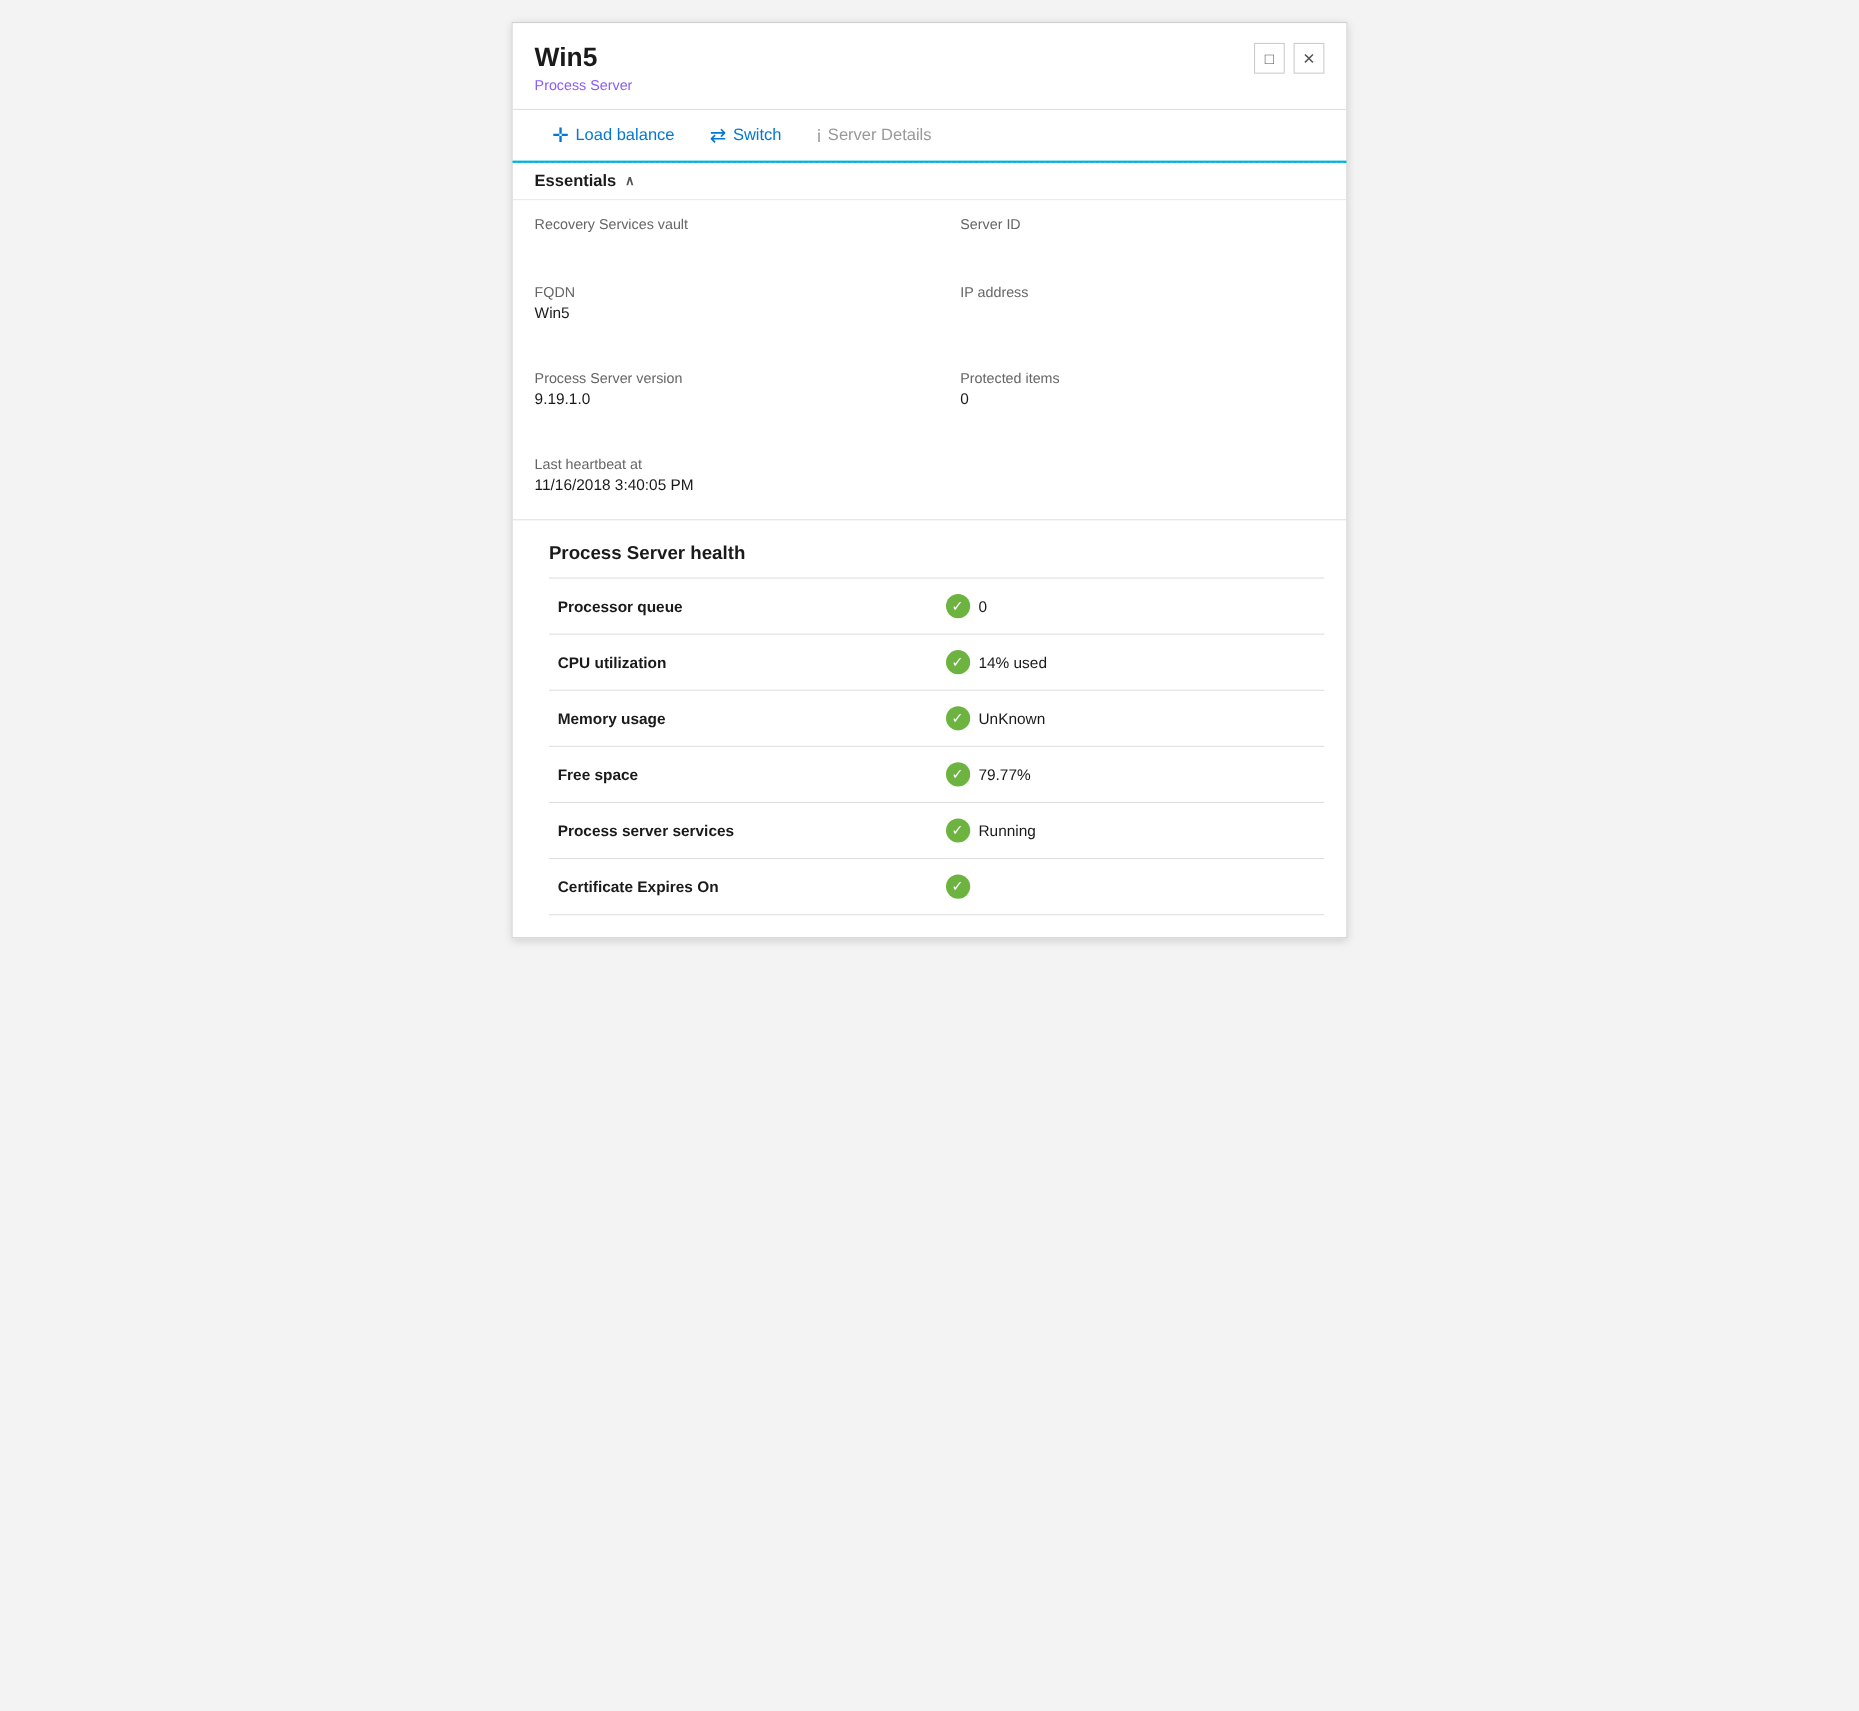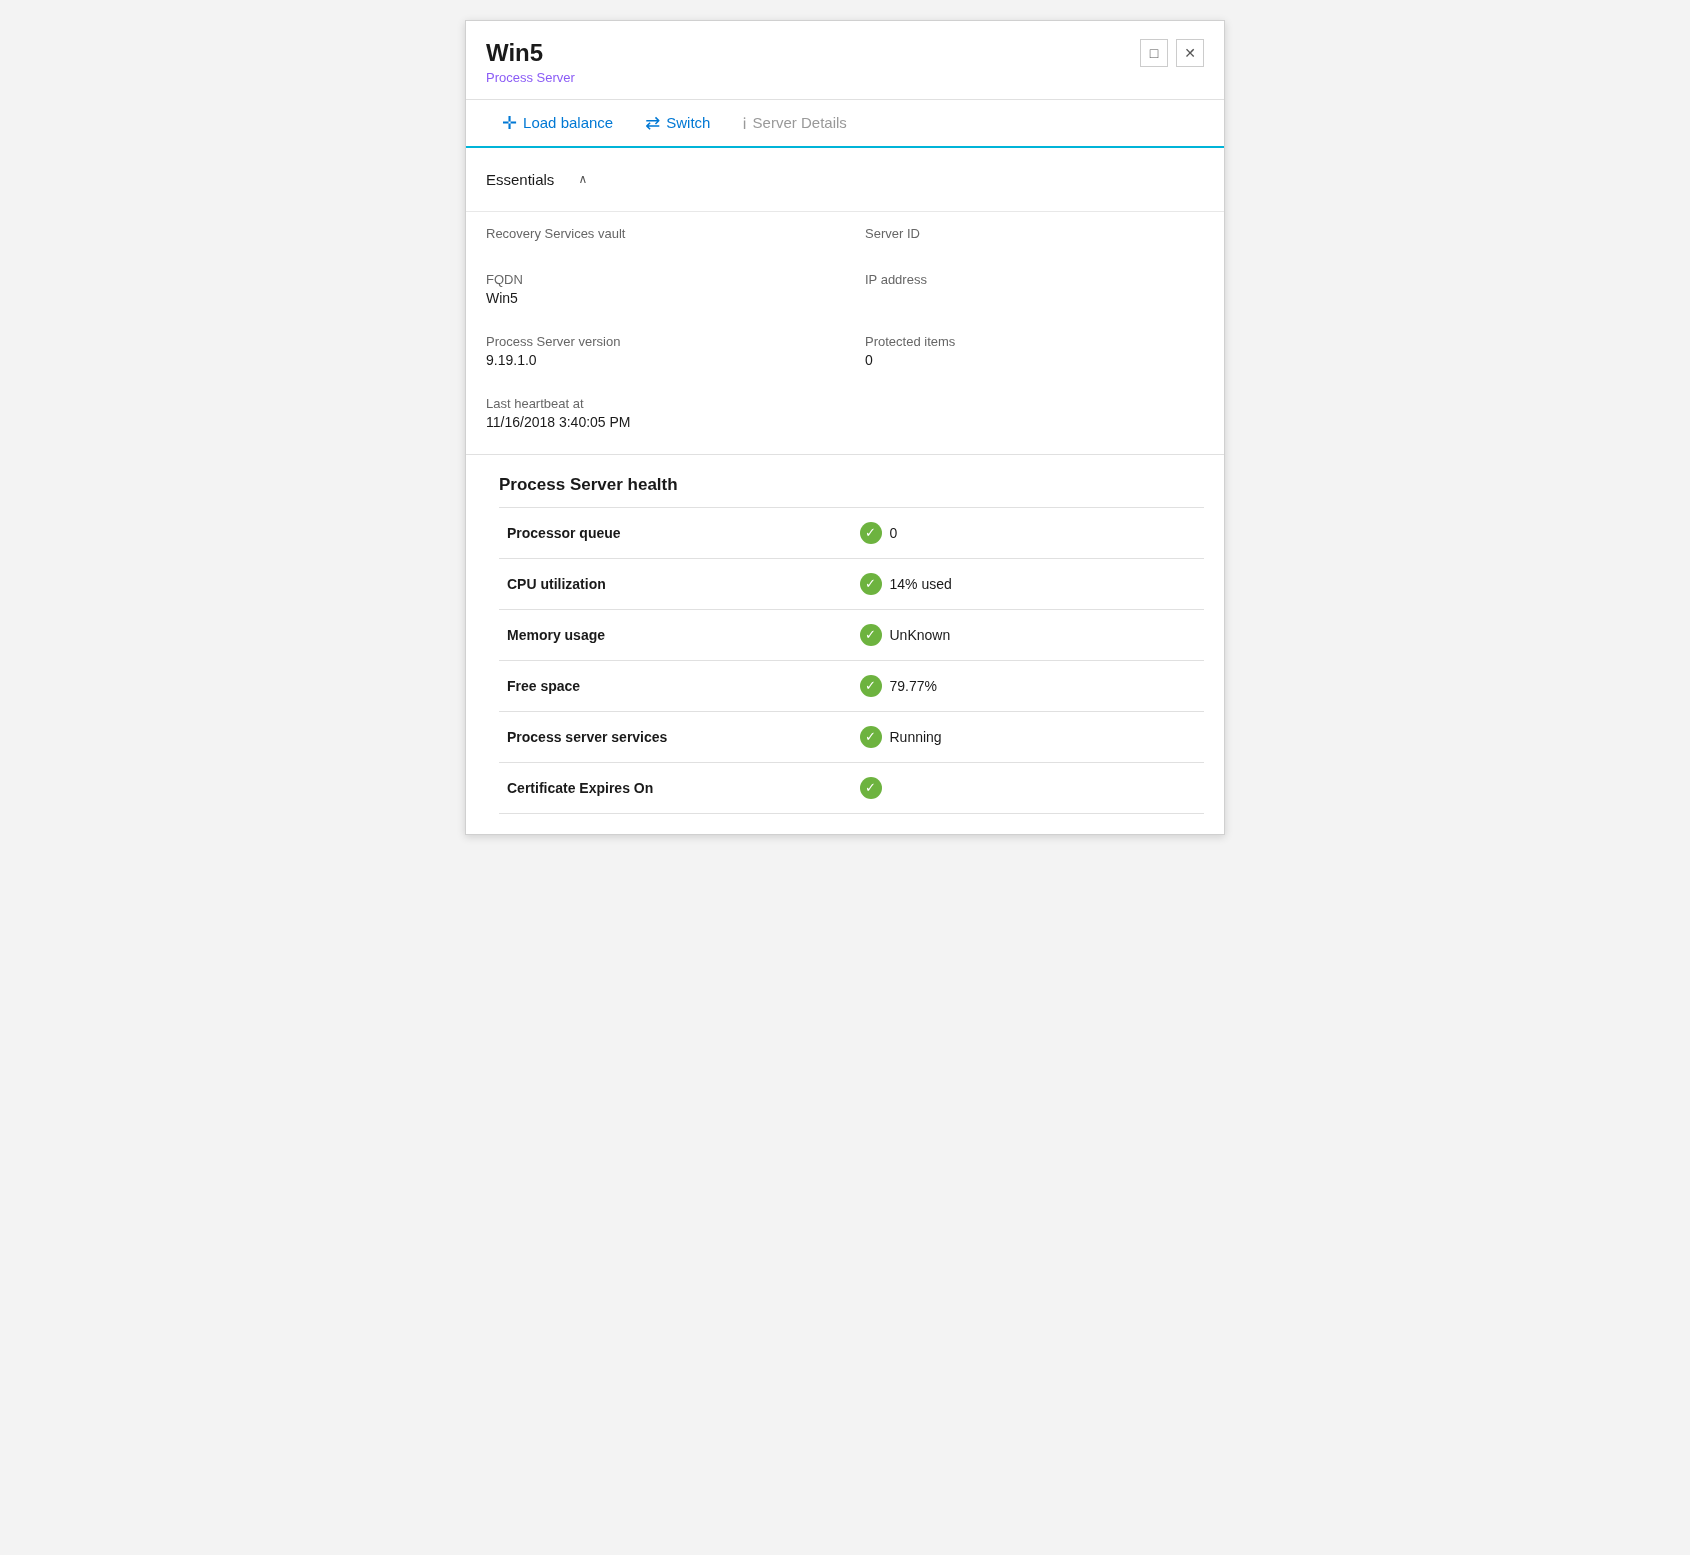--- a/index.html
+++ b/index.html
@@ -87,34 +87,34 @@
     .toolbar-btn.disabled {
       color: #999;
       cursor: default;
     }
     .toolbar-icon {
       font-size: 18px;
     }
     .section-header {
       display: flex;
       align-items: center;
-      gap: 24px;
-      padding: 23px 20px;
+      gap: 8px;
+      padding: 8px 20px;
       font-size: 15px;
-      font-weight: 400;
+      font-weight: 700;
       color: #1a1a1a;
       border-bottom: 1px solid #e8e8e8;
       cursor: pointer;
     }
     .chevron-icon { font-size: 12px; color: #555; }
 
     .essentials-grid {
       display: grid;
       grid-template-columns: 1fr 1fr;
-      gap: 0;
+      gap: 16px;
       padding: 0;
     }
     .essentials-cell {
       padding: 14px 20px;
     }
     .essentials-label {
       font-size: 13px;
       color: #666;
       margin-bottom: 3px;
     }

